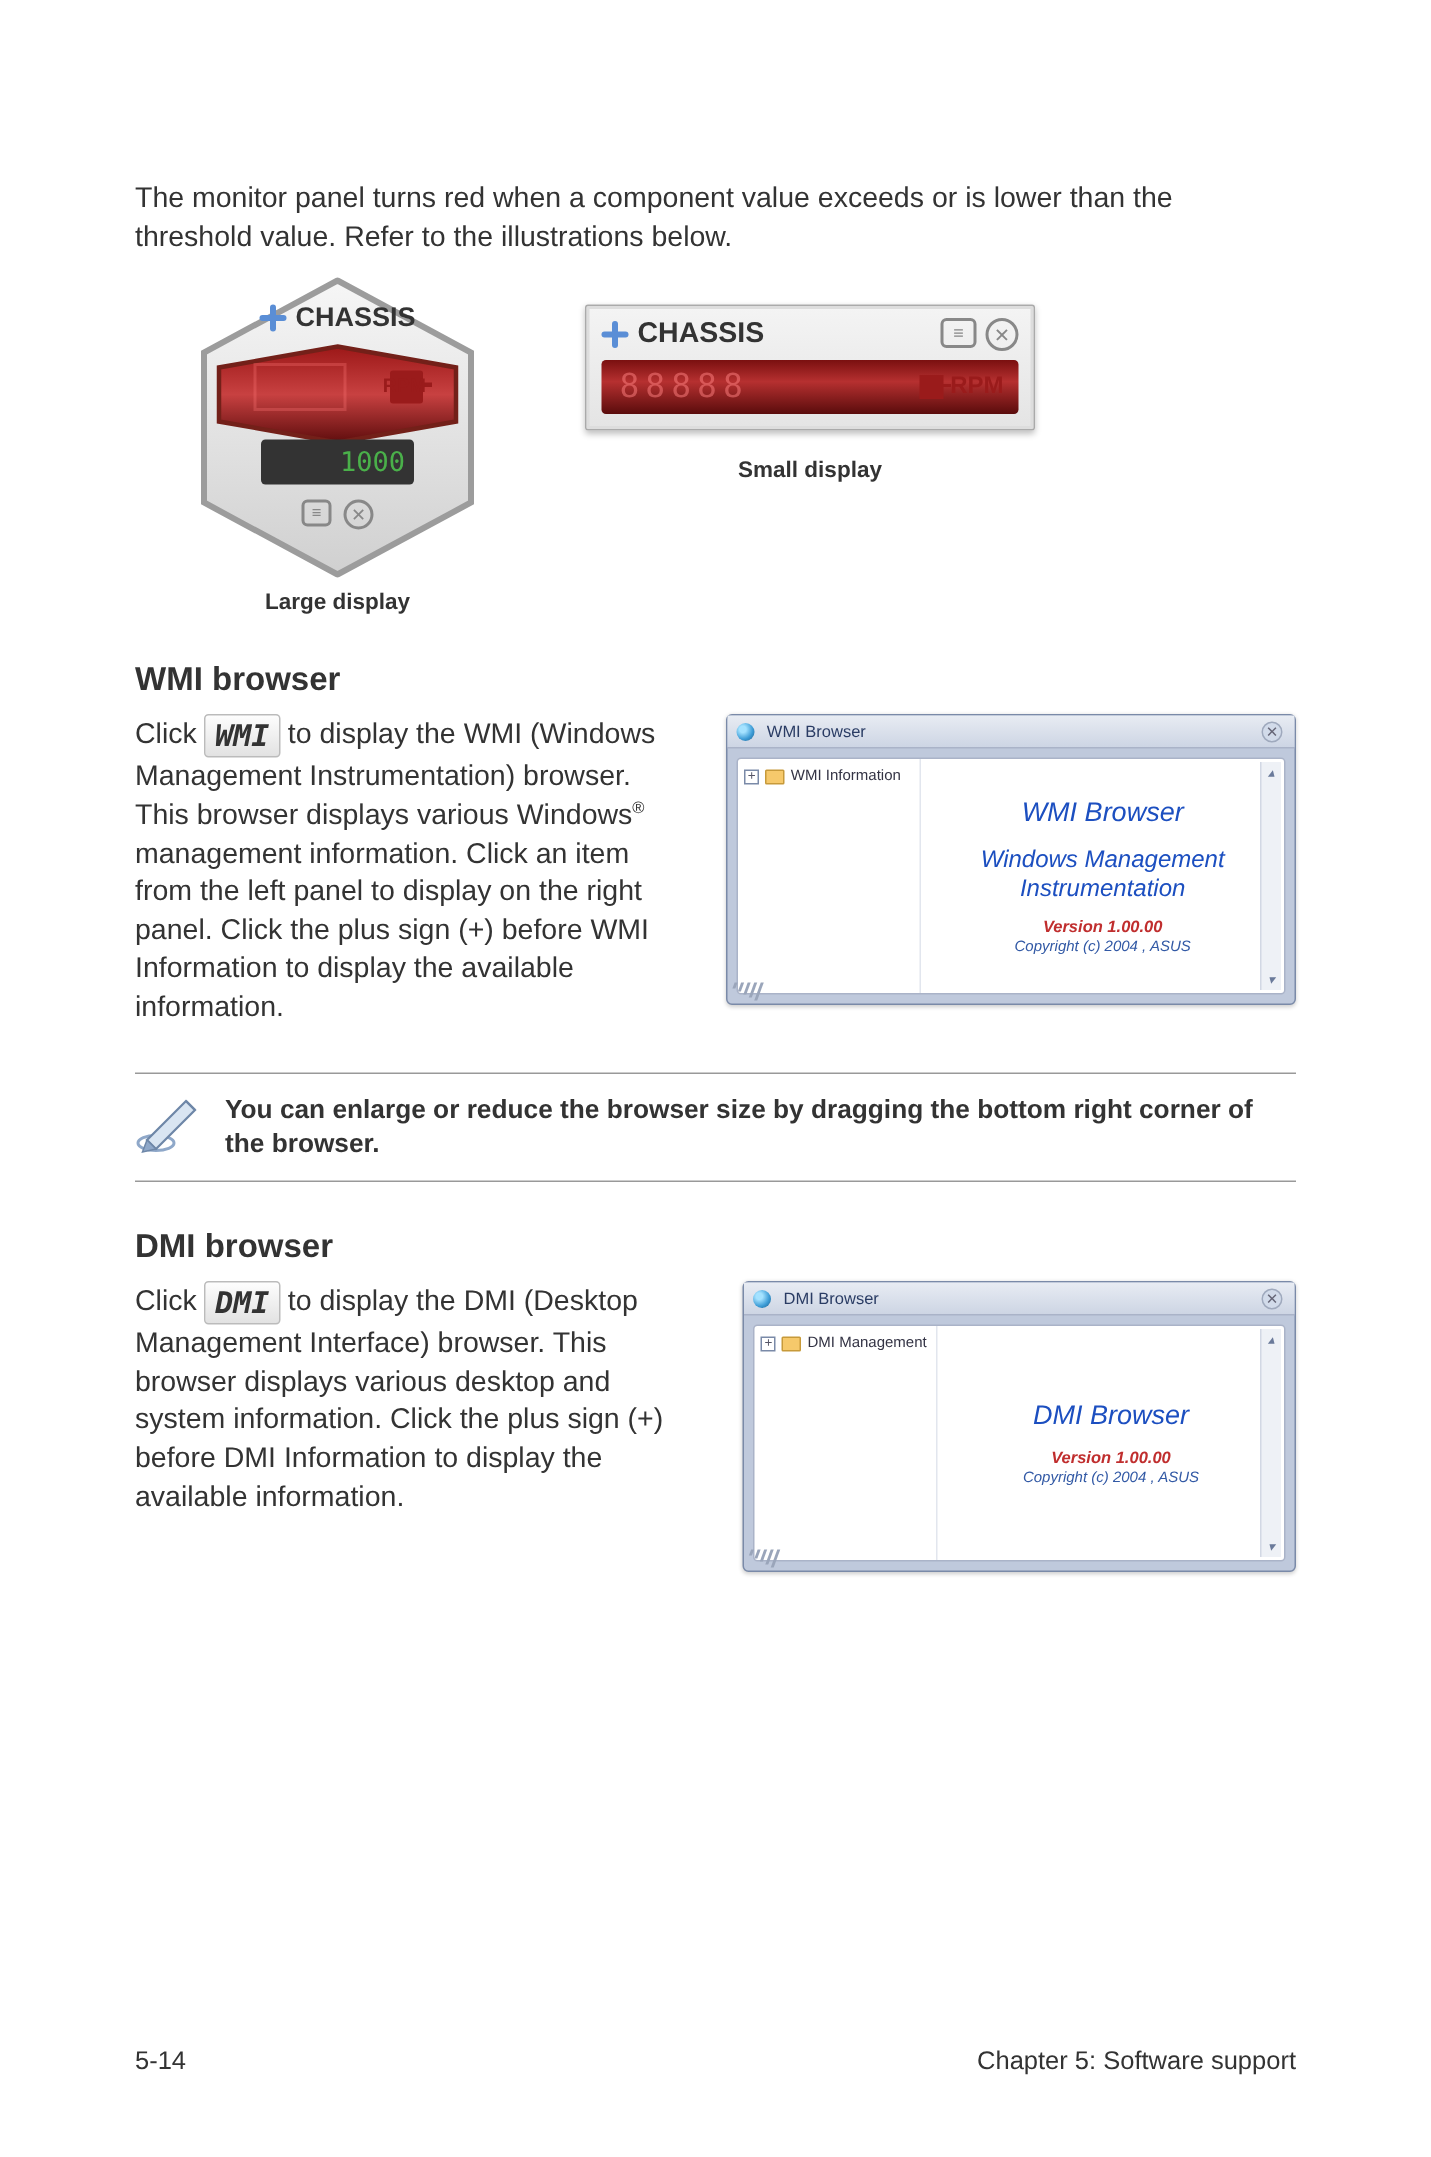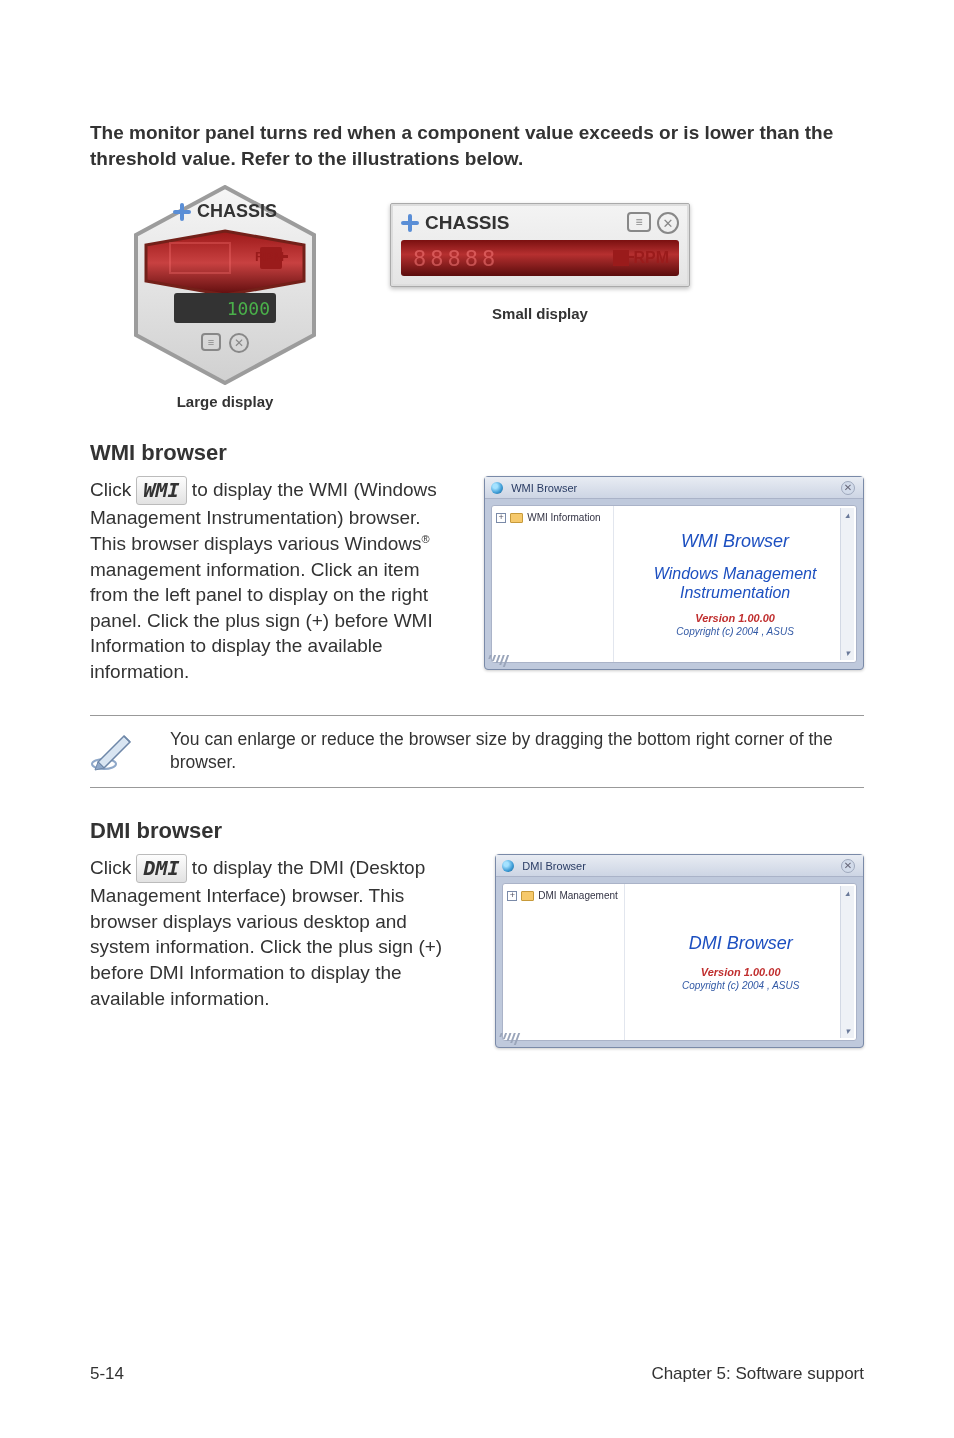--- a/index.html
+++ b/index.html
@@ -16,21 +16,20 @@
   .italic-head {
     font-style: italic;
     font-size: 18px;
     text-decoration: underline;
     margin-bottom: 4px;
   }
   .body-text {
     font-size: 19px;
     line-height: 1.35;
     margin-bottom: 14px;
-    font-weight: bold;
   }
   .two-img-row {
     display: flex;
     gap: 70px;
     align-items: flex-start;
   }
   .img-col { display: flex; flex-direction: column; align-items: center; }
   .caption { font-size: 15px; font-weight: bold; margin-top: 8px; }
 
   
@@ -195,22 +194,23 @@
   .browser-bottom-grip .g { width:2px;height:10px;background:#9aa5ba; transform: skewX(-20deg);}
   .browser-bottom-grip .g:nth-child(n){height: calc(4px + var(--i)*2px);}
 
   
   .note-row {
     display: flex;
     border-top: 1px solid #999;
     border-bottom: 1px solid #999;
     margin-top: 30px;
     padding: 12px 0;
-    gap: 32px;
-    align-items: center;
+    gap: 12px;
+    align-items: flex-start;
+    font-weight: bold;
   }
   .pen-icon { width: 48px; height: 42px; }
   .pen-icon svg { width:100%; height:100%; }
   .note-text { font-size: 17.5px; line-height: 1.35; flex:1; }
 
   
   .section-dmi .two-col { margin-top: 0; gap: 46px; }
 
   
   .footer {

